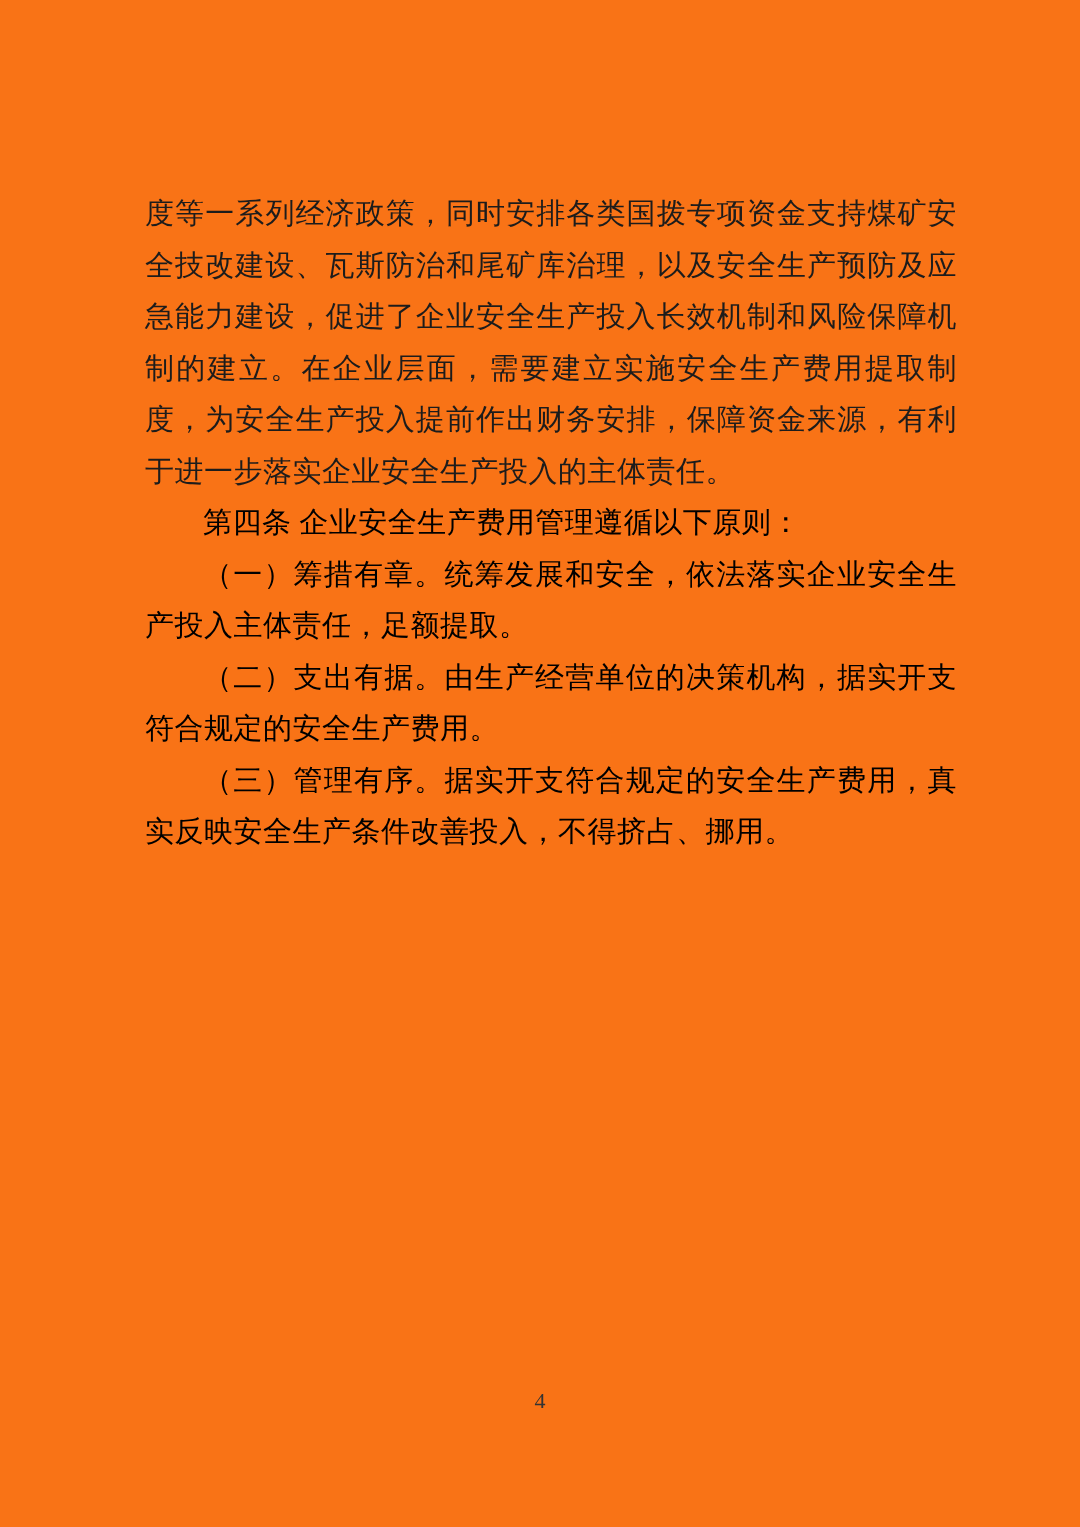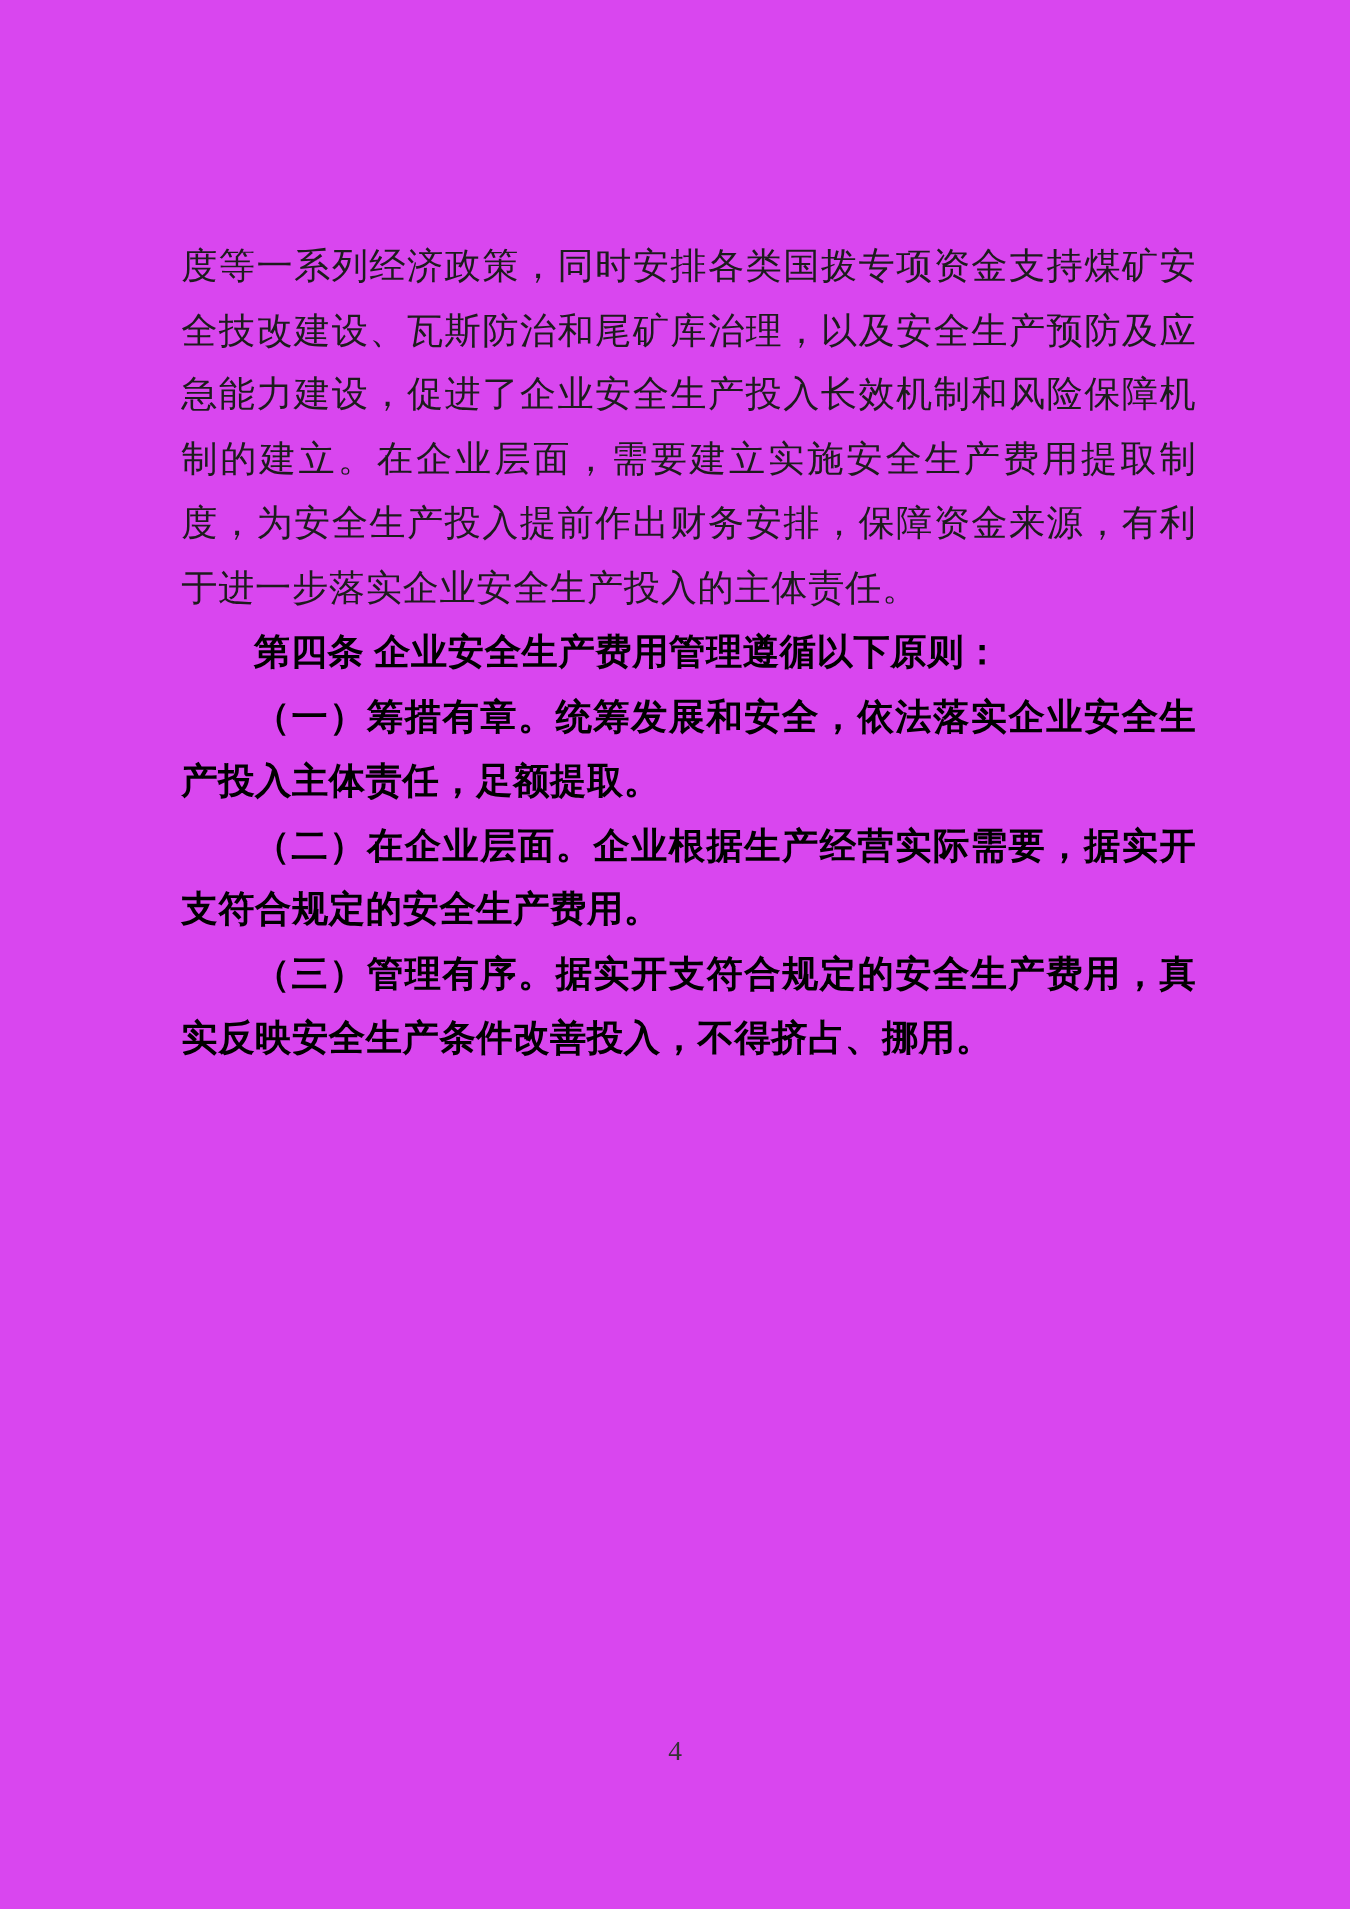--- a/index.html
+++ b/index.html
@@ -4,21 +4,21 @@
 <style>
   html, body {
     margin: 0;
     padding: 0;
     background: #ffffff;
   }
   .page {
     position: relative;
     width: 1080px;
     height: 1527px;
-    background: #d946ef;
+    background: #f97316;
     overflow: hidden;
     font-family: "Liberation Serif", "DejaVu Serif", serif;
     color: #1c1c1c;
   }
   .content {
     position: absolute;
     top: 188px;
     left: 145px;
     width: 812px;
   }
@@ -27,38 +27,38 @@
     font-size: 29px;
     line-height: 51.5px;
     text-align: justify;
     text-justify: inter-ideograph;
     letter-spacing: 0.5px;
   }
   .indent {
     text-indent: 2em;
   }
   .bold {
-    font-weight: bold;
+    font-weight: normal;
     color: #000000;
   }
   .footer {
     position: absolute;
     left: 0;
     width: 100%;
     top: 1388px;
     text-align: center;
     font-size: 22px;
     color: #333333;
   }
 </style>
 </head>
 <body>
 
 <div class="page">
   <div class="content">
     <p>度等一系列经济政策，同时安排各类国拨专项资金支持煤矿安全技改建设、瓦斯防治和尾矿库治理，以及安全生产预防及应急能力建设，促进了企业安全生产投入长效机制和风险保障机制的建立。在企业层面，需要建立实施安全生产费用提取制度，为安全生产投入提前作出财务安排，保障资金来源，有利于进一步落实企业安全生产投入的主体责任。</p>
     <p class="indent bold">第四条 企业安全生产费用管理遵循以下原则：</p>
     <p class="indent bold">（一）筹措有章。统筹发展和安全，依法落实企业安全生产投入主体责任，足额提取。</p>
-    <p class="indent bold">（二）在企业层面。企业根据生产经营实际需要，据实开支符合规定的安全生产费用。</p>
+    <p class="indent bold">（二）支出有据。由生产经营单位的决策机构，据实开支符合规定的安全生产费用。</p>
     <p class="indent bold">（三）管理有序。据实开支符合规定的安全生产费用，真实反映安全生产条件改善投入，不得挤占、挪用。</p>
   </div>
   <div class="footer">4</div>
 </div>
 
 </body></html>

